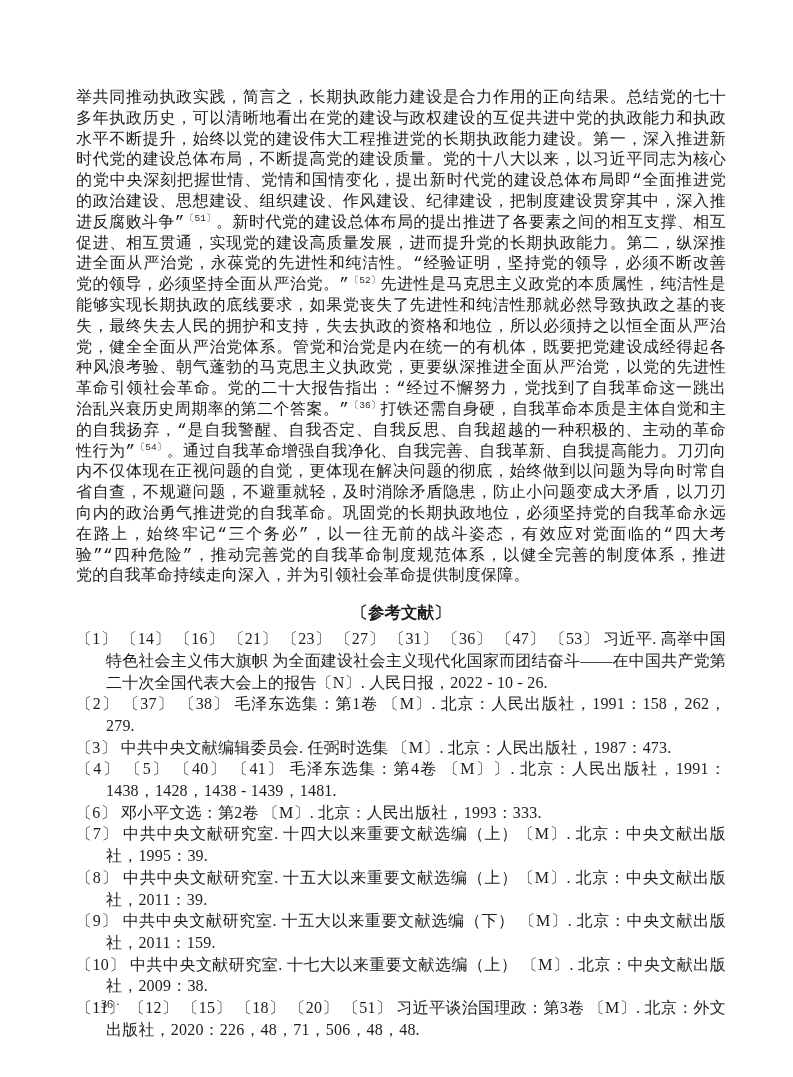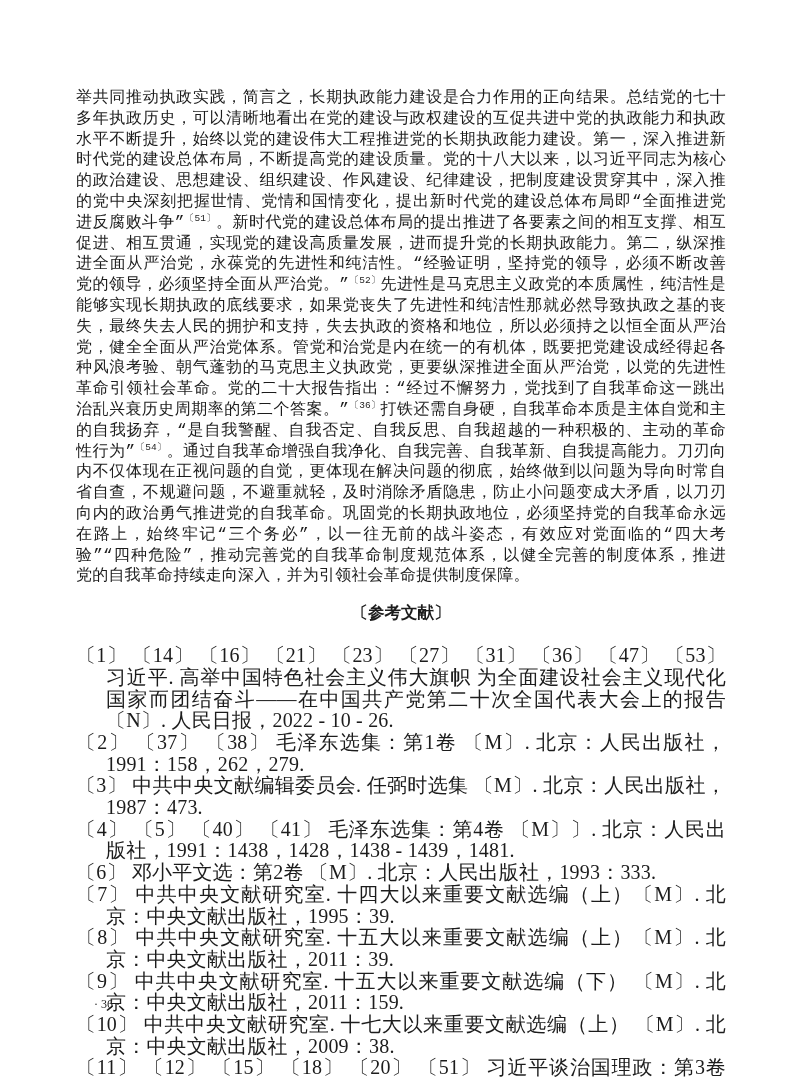--- a/index.html
+++ b/index.html
@@ -37,24 +37,24 @@
     line-height: 0;
     vertical-align: super;
     letter-spacing: 0;
   }
   .ref-header {
     font-weight: bold;
     text-align: center;
     font-size: 16.5px;
     line-height: 21px;
     margin-top: 15px;
-    margin-bottom: 22px;
+    margin-bottom: 5px;
   }
   .refs .ref {
-    font-size: 20px;
+    font-size: 16px;
     line-height: 21.7px;
     text-align: justify;
     padding-left: 30px;
     text-indent: -30px;
     letter-spacing: 0.2px;
   }
   .page-num {
     position: absolute;
     left: 94px;
     top: 994px;
@@ -66,22 +66,22 @@
 <body>
 
 <div class="page">
   <div class="content">
 
     <div class="body-text">
       <div class="line"><span>举共同推动执政实践，简言之，长期执政能力建设是合力作用的正向结果。总结党的七十</span></div>
       <div class="line"><span>多年执政历史，可以清晰地看出在党的建设与政权建设的互促共进中党的执政能力和执政</span></div>
       <div class="line"><span>水平不断提升，始终以党的建设伟大工程推进党的长期执政能力建设。第一，深入推进新</span></div>
       <div class="line"><span>时代党的建设总体布局，不断提高党的建设质量。党的十八大以来，以习近平同志为核心</span></div>
+      <div class="line"><span>的党中央深刻把握世情、党情和国情变化，提出新时代党的建设总体布局即“全面推进党</span></div>
       <div class="line"><span>的政治建设、思想建设、组织建设、作风建设、纪律建设，把制度建设贯穿其中，深入推</span></div>
-      <div class="line"><span>的党中央深刻把握世情、党情和国情变化，提出新时代党的建设总体布局即“全面推进党</span></div>
       <div class="line"><span>进反腐败斗争”</span><sup>〔51〕</sup><span>。新时代党的建设总体布局的提出推进了各要素之间的相互支撑、相互</span></div>
       <div class="line"><span>促进、相互贯通，实现党的建设高质量发展，进而提升党的长期执政能力。第二，纵深推</span></div>
       <div class="line"><span>进全面从严治党，永葆党的先进性和纯洁性。“经验证明，坚持党的领导，必须不断改善</span></div>
       <div class="line"><span>党的领导，必须坚持全面从严治党。”</span><sup>〔52〕</sup><span>先进性是马克思主义政党的本质属性，纯洁性是党</span></div>
       <div class="line"><span>能够实现长期执政的底线要求，如果党丧失了先进性和纯洁性那就必然导致执政之基的丧</span></div>
       <div class="line"><span>失，最终失去人民的拥护和支持，失去执政的资格和地位，所以必须持之以恒全面从严治</span></div>
       <div class="line"><span>党，健全全面从严治党体系。管党和治党是内在统一的有机体，既要把党建设成经得起各</span></div>
       <div class="line"><span>种风浪考验、朝气蓬勃的马克思主义执政党，更要纵深推进全面从严治党，以党的先进性</span></div>
       <div class="line"><span>革命引领社会革命。党的二十大报告指出：“经过不懈努力，党找到了自我革命这一跳出</span></div>
       <div class="line"><span>治乱兴衰历史周期率的第二个答案。”</span><sup>〔36〕</sup><span>打铁还需自身硬，自我革命本质是主体自觉和主动</span></div>

